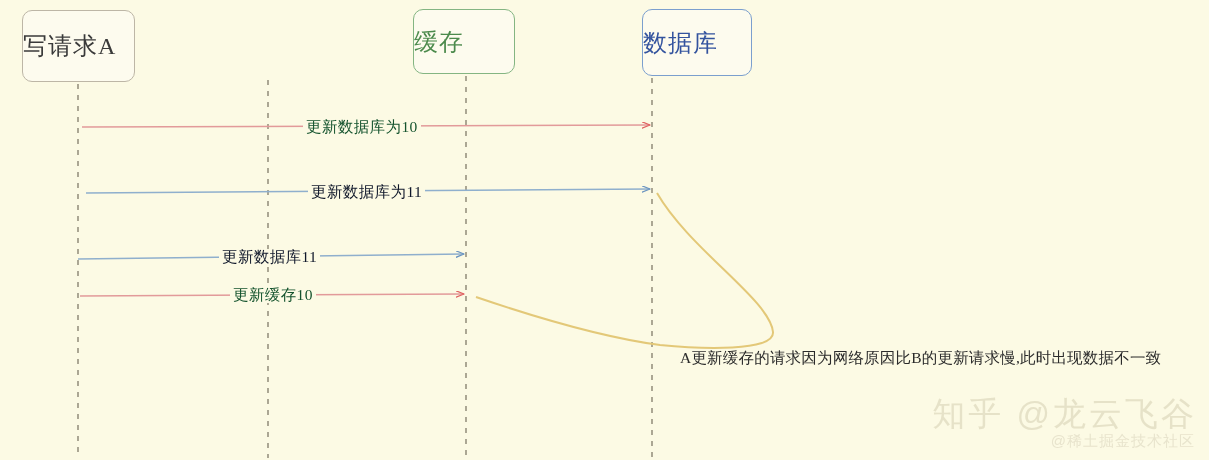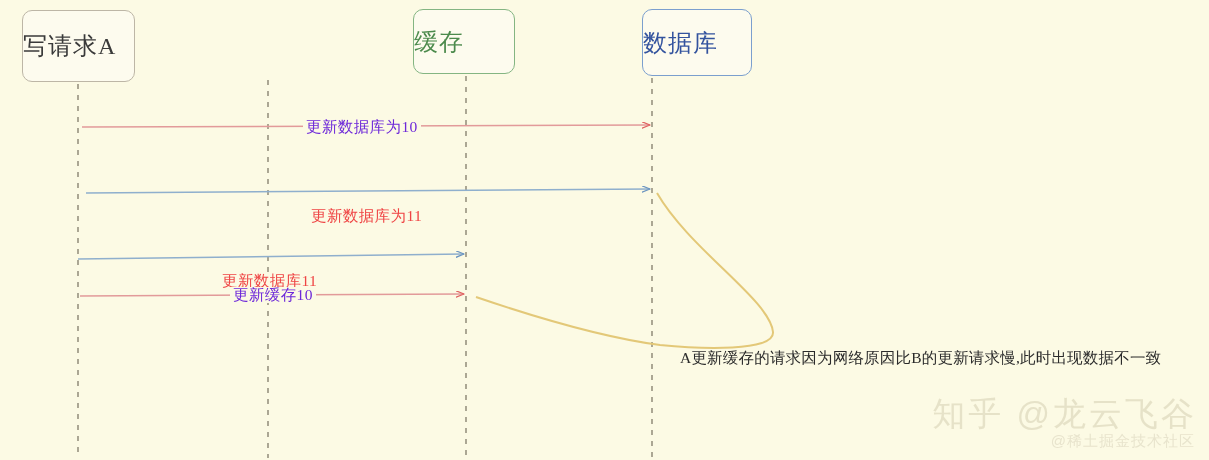--- a/index.html
+++ b/index.html
@@ -62,22 +62,22 @@
   }
   .msg-label {
     position: absolute;
     font-size: 15.5px;
     white-space: nowrap;
     letter-spacing: 0.4px;
     background: #fcfae4;
     padding: 0 3px;
     line-height: 1;
   }
-  .msg-red { color: #6d28d9; }
-  .msg-blue { color: #ef4444; margin-top: 24px; }
+  .msg-red { color: #14532d; }
+  .msg-blue { color: #0f172a; }
   .note-text {
     position: absolute;
     left: 672px;
     top: 348px;
     font-size: 15.5px;
     color: #2b2b2b;
     white-space: nowrap;
     letter-spacing: 0.2px;
     margin-left: 8px;
   }

